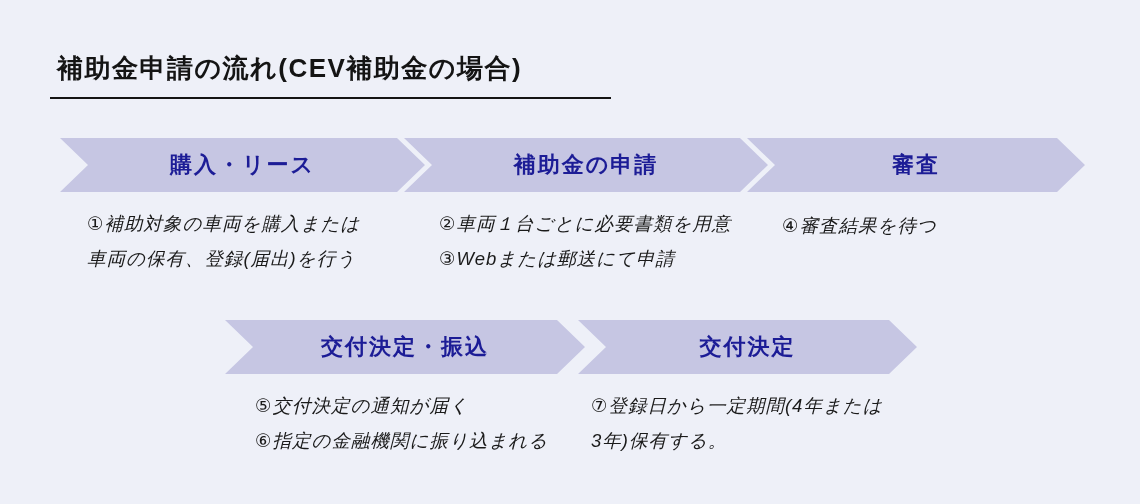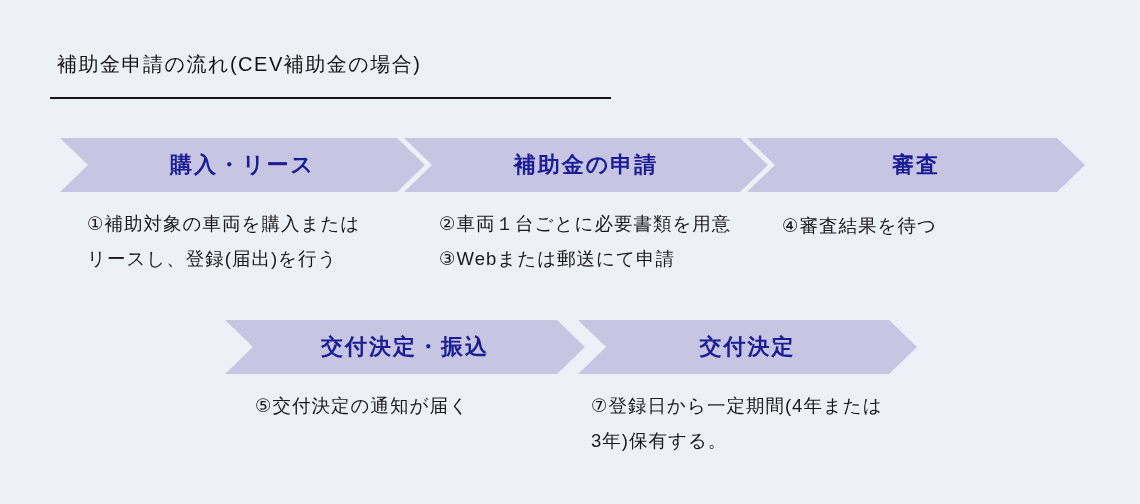--- a/index.html
+++ b/index.html
@@ -18,22 +18,22 @@
     position:relative;
     width:1140px;
     height:504px;
     background:var(--color-background);
     overflow:hidden;
   }
   .page-title{
     position:absolute;
     left:57px;
     top:51px;
-    font-size:20px;
-    font-weight:400;
+    font-size:26px;
+    font-weight:700;
     letter-spacing:1.5px;
     color:#141414;
     white-space:nowrap;
   }
   .title-underline{
     position:absolute;
     left:50px;
     top:97px;
     width:561px;
     height:2px;
@@ -55,21 +55,21 @@
     color:var(--color-banner_text);
     white-space:nowrap;
   }
   .step-notes{
     position:absolute;
     font-size:18.5px;
     line-height:35px;
     letter-spacing:1px;
     color:var(--color-text);
   }
-  .note-line{white-space:nowrap;}
+  .note-line{white-space:nowrap;font-style:italic;}
 </style>
 </head>
 <body>
 
 <div class="canvas">
 
   <h1 class="page-title">補助金申請の流れ(CEV補助金の場合)</h1>
   <div class="title-underline"></div>
 
   <div class="chevron" style="left:60px;top:138px;width:365px;text-align:center;">
@@ -77,38 +77,39 @@
   </div>
   <div class="chevron" style="left:404px;top:138px;width:364px;">
     <span class="step-label">補助金の申請</span>
   </div>
   <div class="chevron" style="left:747px;top:138px;width:338px;">
     <span class="step-label">審査</span>
   </div>
 
   <div class="step-notes" style="left:87px;top:206px;">
     <div class="note-line">①補助対象の車両を購入または</div>
-    <div class="note-line">リースし、登録(届出)を行う</div>
+    <div class="note-line">車両の保有、登録(届出)を行う</div>
   </div>
   <div class="step-notes" style="left:427px;top:206px;margin-left:12px;">
     <div class="note-line">②車両１台ごとに必要書類を用意</div>
     <div class="note-line">③Webまたは郵送にて申請</div>
   </div>
   <div class="step-notes" style="left:766px;top:208px;margin-left:16px;">
     <div class="note-line">④審査結果を待つ</div>
   </div>
 
   <div class="chevron" style="left:225px;top:320px;width:360px;">
     <span class="step-label">交付決定・振込</span>
   </div>
   <div class="chevron" style="left:578px;top:320px;width:339px;">
     <span class="step-label">交付決定</span>
   </div>
 
   <div class="step-notes" style="left:255px;top:388px;">
     <div class="note-line">⑤交付決定の通知が届く</div>
+    <div class="note-line">⑥指定の金融機関に振り込まれる</div>
   </div>
   <div class="step-notes" style="left:591px;top:388px;">
     <div class="note-line">⑦登録日から一定期間(4年または</div>
     <div class="note-line">3年)保有する。</div>
   </div>
 
 </div>
 
 </body></html>

